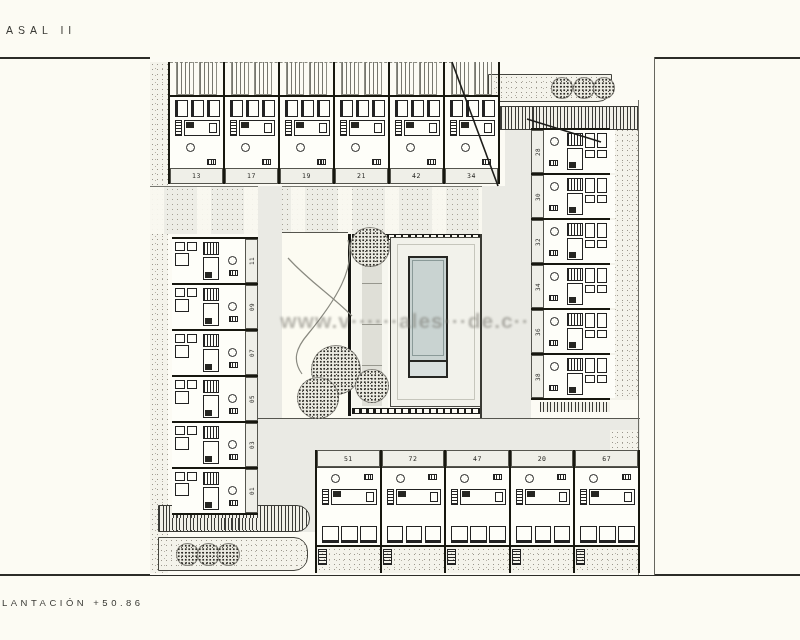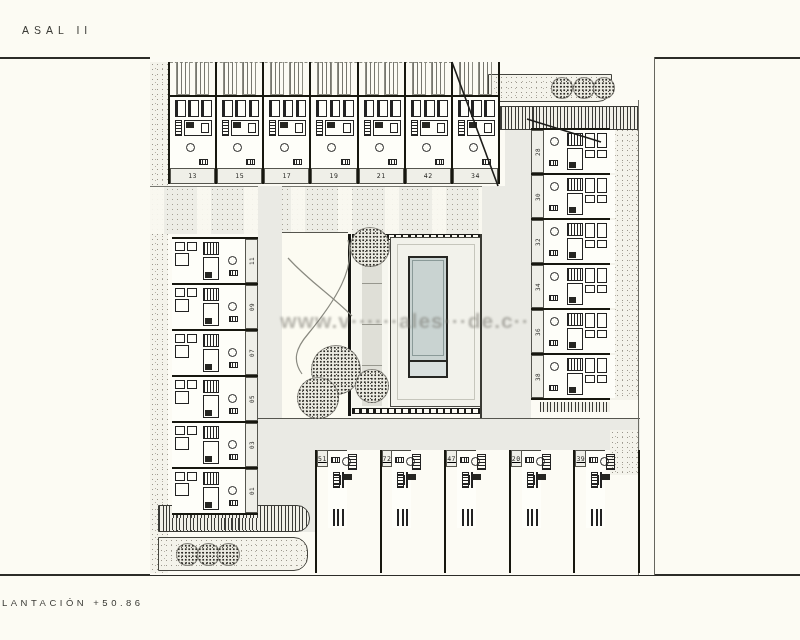--- a/index.html
+++ b/index.html
@@ -1,21 +1,21 @@
 <!DOCTYPE html>
 <html><head>
 <meta charset="utf-8">
 <style>
   * { margin:0; padding:0; box-sizing:border-box; }
   html,body { width:800px; height:640px; overflow:hidden; }
   body { font-family:"Liberation Sans", sans-serif; background:#FCFBF3; }
   #canvas { position:relative; width:800px; height:640px; background:#FCFBF3; }
 
   
-  .title   { position:absolute; top:24px; left:22px; font-size:10.5px; letter-spacing:5px;
+  .title   { position:absolute; top:24px; left:6px; font-size:10.5px; letter-spacing:5px;
              color:#3b3b36; font-weight:500; }
   .caption { position:absolute; top:597px; left:2px; font-size:9.5px; letter-spacing:3.5px;
              color:#3b3b36; font-weight:500; }
   .watermark { position:absolute; top:309px; left:225px; width:360px; height:28px;
              font-size:21px; font-weight:700; letter-spacing:1px; color:rgba(118,116,110,0.52);
              filter:blur(1.3px); z-index:9; text-align:center; }
 
   
   .abs { position:absolute; }
   .hline { position:absolute; left:0; width:800px; height:2px; background:#2c2c28; }
@@ -83,21 +83,21 @@
   .bath { flex:1; border:1px solid #222; position:relative; }
   .bath::before { content:""; position:absolute; left:1px; top:1px; width:8px; height:6px; background:#262622; }
   .bath::after  { content:""; position:absolute; right:2px; top:2px; width:6px; height:8px; border:1px solid #222; }
   .lowrow { position:relative; flex:1; }
   .circ { position:absolute; width:9px; height:9px; border:1.5px solid #222; border-radius:50%; }
   .wcbox { position:absolute; width:9px; height:6px; border:1px solid #222;
            background:repeating-linear-gradient(90deg,#222 0 1px, transparent 1px 2.5px); }
   .t-num { height:16px; }
 
   
-  .bcell { flex:1; border-left:2.5px solid #17170f; display:flex; flex-direction:row;text-decoration:underline; }
+  .bcell { flex:1; border-left:2.5px solid #17170f; display:flex; flex-direction:column; }
   .b-num { height:17px; }
   .b-body { height:78px; background:#FEFEF9; border-top:1px solid #44443e; padding:3px 3px 2px 5px;
             display:flex; flex-direction:column; }
   .b-top { position:relative; height:18px; }
   .b-gard { height:28px; border-top:2px solid #17170f; position:relative; }
   .b-gard::before { content:""; position:absolute; left:1px; top:2px; width:7px; height:14px;
             border:1px solid #222;
             background:repeating-linear-gradient(0deg,#222 0 1px, transparent 1px 3px); }
 
   
@@ -198,42 +198,20 @@
             <div class="bath"></div>
           </div>
           <div class="lowrow">
             <div class="circ" style="left:11px; top:7px;"></div>
             <div class="wcbox" style="right:4px; bottom:3px;"></div>
           </div>
         </div>
         <div class="num t-num">13</div>
       </div>
 
-      <div class="tcell">
-        <div class="t-terr">
-          <i></i>
-          <i></i>
-        </div>
-        <div class="t-body">
-          <div class="beds3">
-            <i></i>
-            <i></i>
-            <i></i>
-          </div>
-          <div class="midrow">
-            <div class="stairs"></div>
-            <div class="bath"></div>
-          </div>
-          <div class="lowrow">
-            <div class="circ" style="left:11px; top:7px;"></div>
-            <div class="wcbox" style="right:4px; bottom:3px;"></div>
-          </div>
-        </div>
-        <div class="num t-num">15</div>
-      </div>
 
       <div class="tcell">
         <div class="t-terr">
           <i></i>
           <i></i>
         </div>
         <div class="t-body">
           <div class="beds3">
             <i></i>
             <i></i>
@@ -662,21 +640,21 @@
           <div class="beds3 flip" style="margin-top:auto; margin-bottom:0;">
             <i></i>
             <i></i>
             <i></i>
           </div>
         </div>
         <div class="b-gard stipple"></div>
       </div>
 
       <div class="bcell">
-        <div class="num b-num">39</div>
+        <div class="num b-num">67</div>
         <div class="b-body">
           <div class="b-top">
             <div class="circ" style="left:9px; top:3px;"></div>
             <div class="wcbox" style="right:4px; top:3px;"></div>
           </div>
           <div class="midrow">
             <div class="stairs"></div>
             <div class="bath"></div>
           </div>
           <div class="beds3 flip" style="margin-top:auto; margin-bottom:0;">

